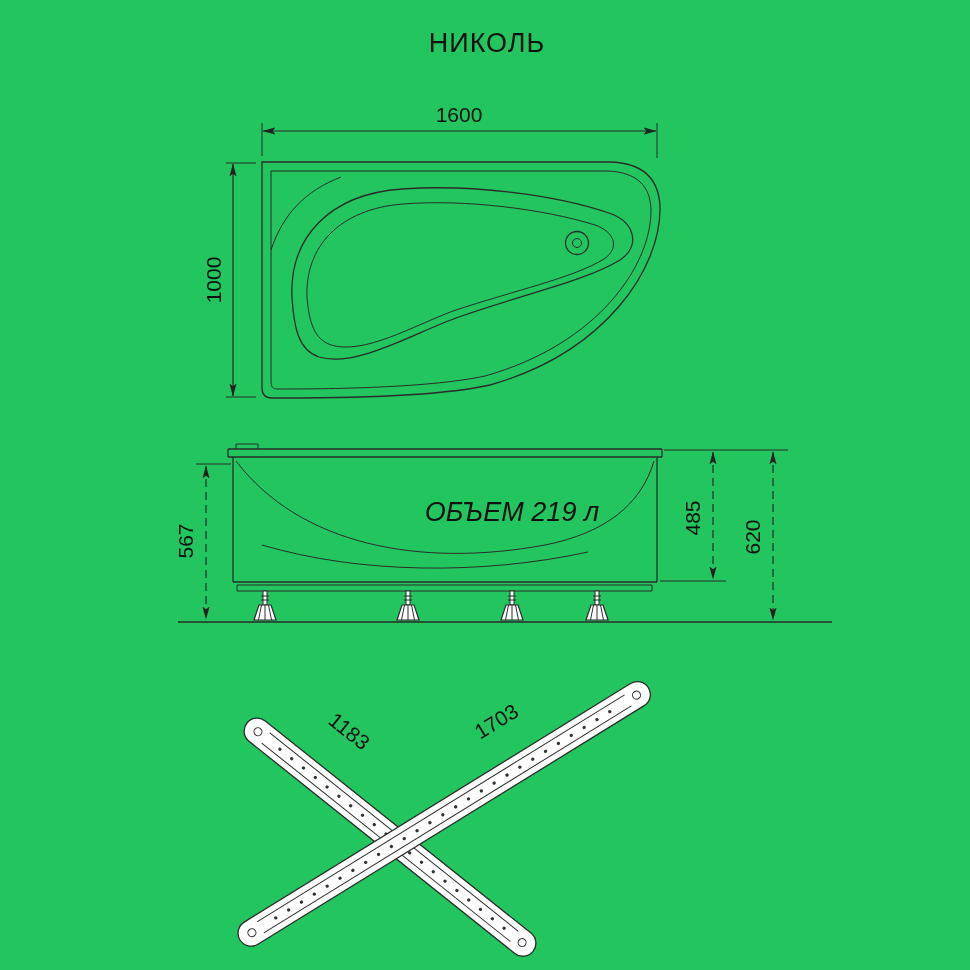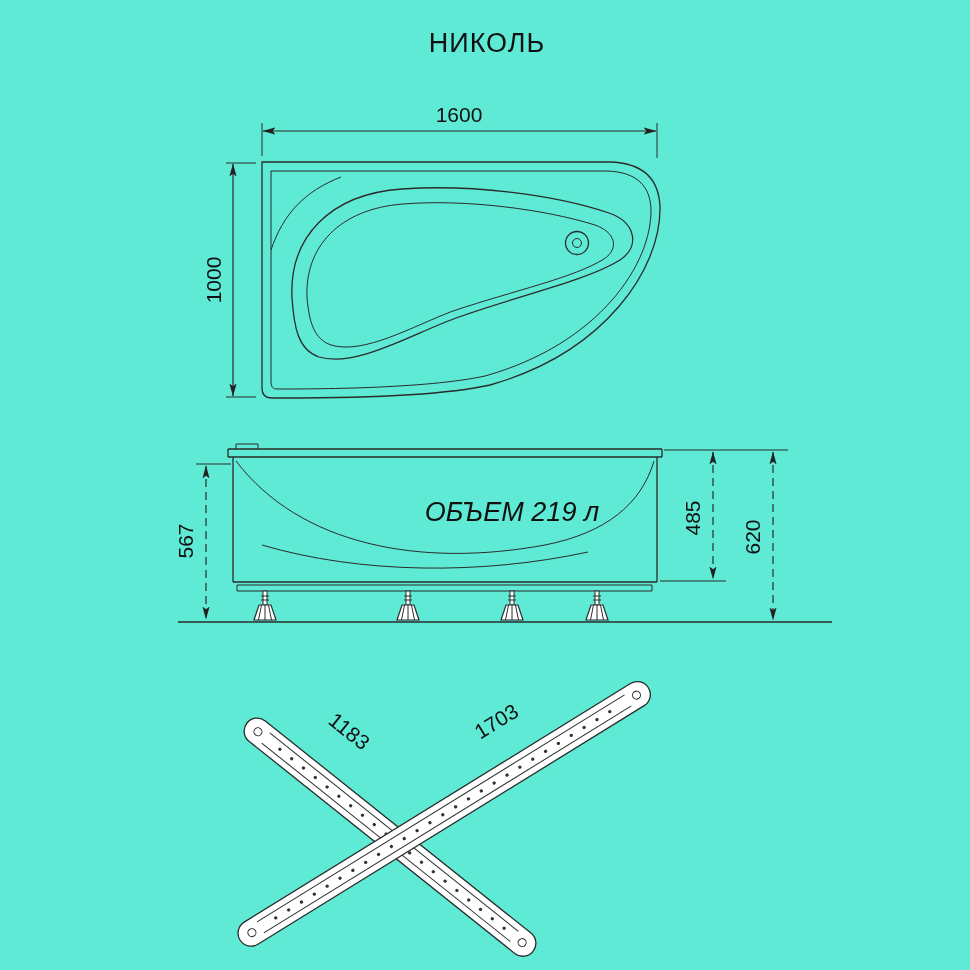--- a/index.html
+++ b/index.html
@@ -1,16 +1,16 @@
 <!DOCTYPE html>
 <html><head>
 <meta charset="utf-8">
 <style>
   html,body{margin:0;padding:0;background:#ffffff;}
-  .stage{width:970px;height:970px;position:relative;background:#5eead4;font-family:"Liberation Sans",sans-serif;overflow:hidden;}
+  .stage{width:970px;height:970px;position:relative;background:#22c55e;font-family:"Liberation Sans",sans-serif;overflow:hidden;}
   svg{display:block;}
   text{font-family:"Liberation Sans",sans-serif;}
   .t-title{font-size:27px;fill:#111111;letter-spacing:1px;}
   .t-dim{font-size:21px;fill:#111111;}
   .t-vol{font-size:27px;fill:#111111;font-style:italic;}
   .ln{stroke:#2b2b2b;stroke-width:1.3;fill:none;}
   .ln-thin{stroke:#2b2b2b;stroke-width:1;fill:none;}
   .dim{stroke:#2b2b2b;stroke-width:1.2;fill:none;}
   .dash{stroke-dasharray:8 5;}
   .bar{fill:#ffffff;stroke:#2b2b2b;stroke-width:1.3;}

